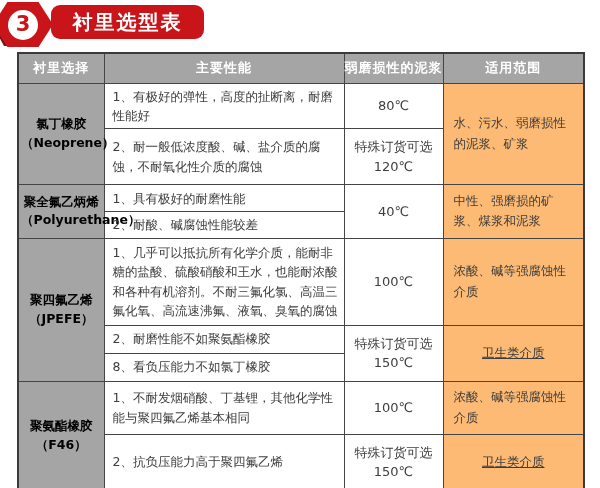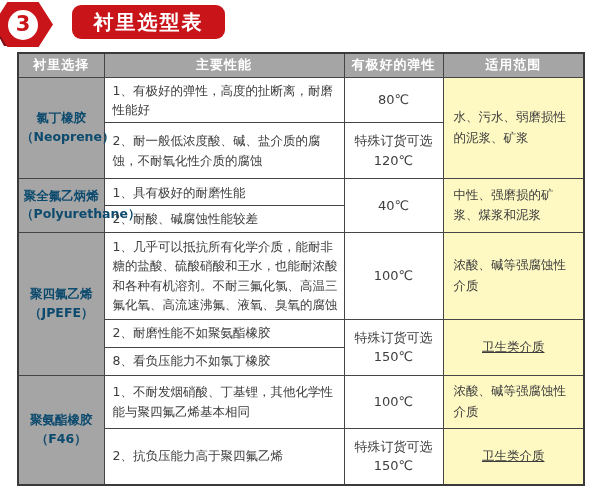--- a/index.html
+++ b/index.html
@@ -26,21 +26,21 @@
   }
   .hex-circle {
     width: 30px; height: 30px; border-radius: 50%;
     background: #ffffff;
     display: flex; align-items: center; justify-content: center;
   }
   .hex-circle span {
     color: #c9151a; font-size: 21px; font-weight: bold; line-height: 1;
   }
   .banner {
-    position: absolute; left: 72px; top: 5px; height: 34px;
+    position: absolute; left: 51px; top: 5px; height: 34px;
     min-width: 153px; padding: 0 12px;
     background: #c9151a; border-radius: 9px;
     display: flex; align-items: center; justify-content: center;
   }
   .banner span {
     color: #ffffff; font-size: 20px; font-weight: bold; letter-spacing: 2px;
   }
 
   
   table {
@@ -57,41 +57,41 @@
   th, td { border: 1px solid #454545; }
   table { border: 2px solid #3a3a3a; }
 
   th {
     background: #a5a5a5; color: #ffffff;
     font-size: 13px; font-weight: bold;
     text-align: center; vertical-align: middle;
     letter-spacing: 1px;
   }
   td.mat {
-    background: #a5a5a5; color: #0c4a6e;
+    background: #a5a5a5; color: #000000;
     font-size: 12.5px; font-weight: bold;
     text-align: center; vertical-align: middle;
     line-height: 1.5; padding: 2px;
   }
   td.perf {
     background: #ffffff; color: #3d3d3d;
     font-size: 12.5px; line-height: 1.55;
     text-align: left; vertical-align: middle;
     padding: 3px 6px 3px 8px;
     margin-left: 46px;
   }
   td.temp {
     background: #ffffff; color: #3d3d3d;
     font-size: 13px; line-height: 1.5;
     text-align: center; vertical-align: middle;
     white-space: pre-line;
     padding: 8px;
   }
   td.range {
-    background: #fef9c3; color: #3d3d3d;
+    background: #fdba74; color: #3d3d3d;
     font-size: 12.5px; line-height: 1.65;
     vertical-align: middle;
     padding: 3px 8px 3px 10px;
     text-align: left;
     margin-left: 11px;
   }
   td.range.center { text-align: center; padding: 2px; text-decoration: underline; }
 </style>
 </head>
 <body>
@@ -109,24 +109,24 @@
 </div>
 
 <table>
   <colgroup>
       <col class="c1">
       <col class="c2">
       <col class="c3">
       <col class="c4">
     </colgroup>
   <thead>
-    <tr style="height:24px">
+    <tr style="height:30px">
       <th>衬里选择</th>
       <th>主要性能</th>
-      <th>有极好的弹性</th>
+      <th>弱磨损性的泥浆</th>
       <th>适用范围</th>
     </tr>
   </thead>
   <tbody>
 
     <tr style="height:45px">
       <td class="mat" rowspan="2">
         <div>氯丁橡胶</div>
         <div>（Neoprene）</div>
       </td>

